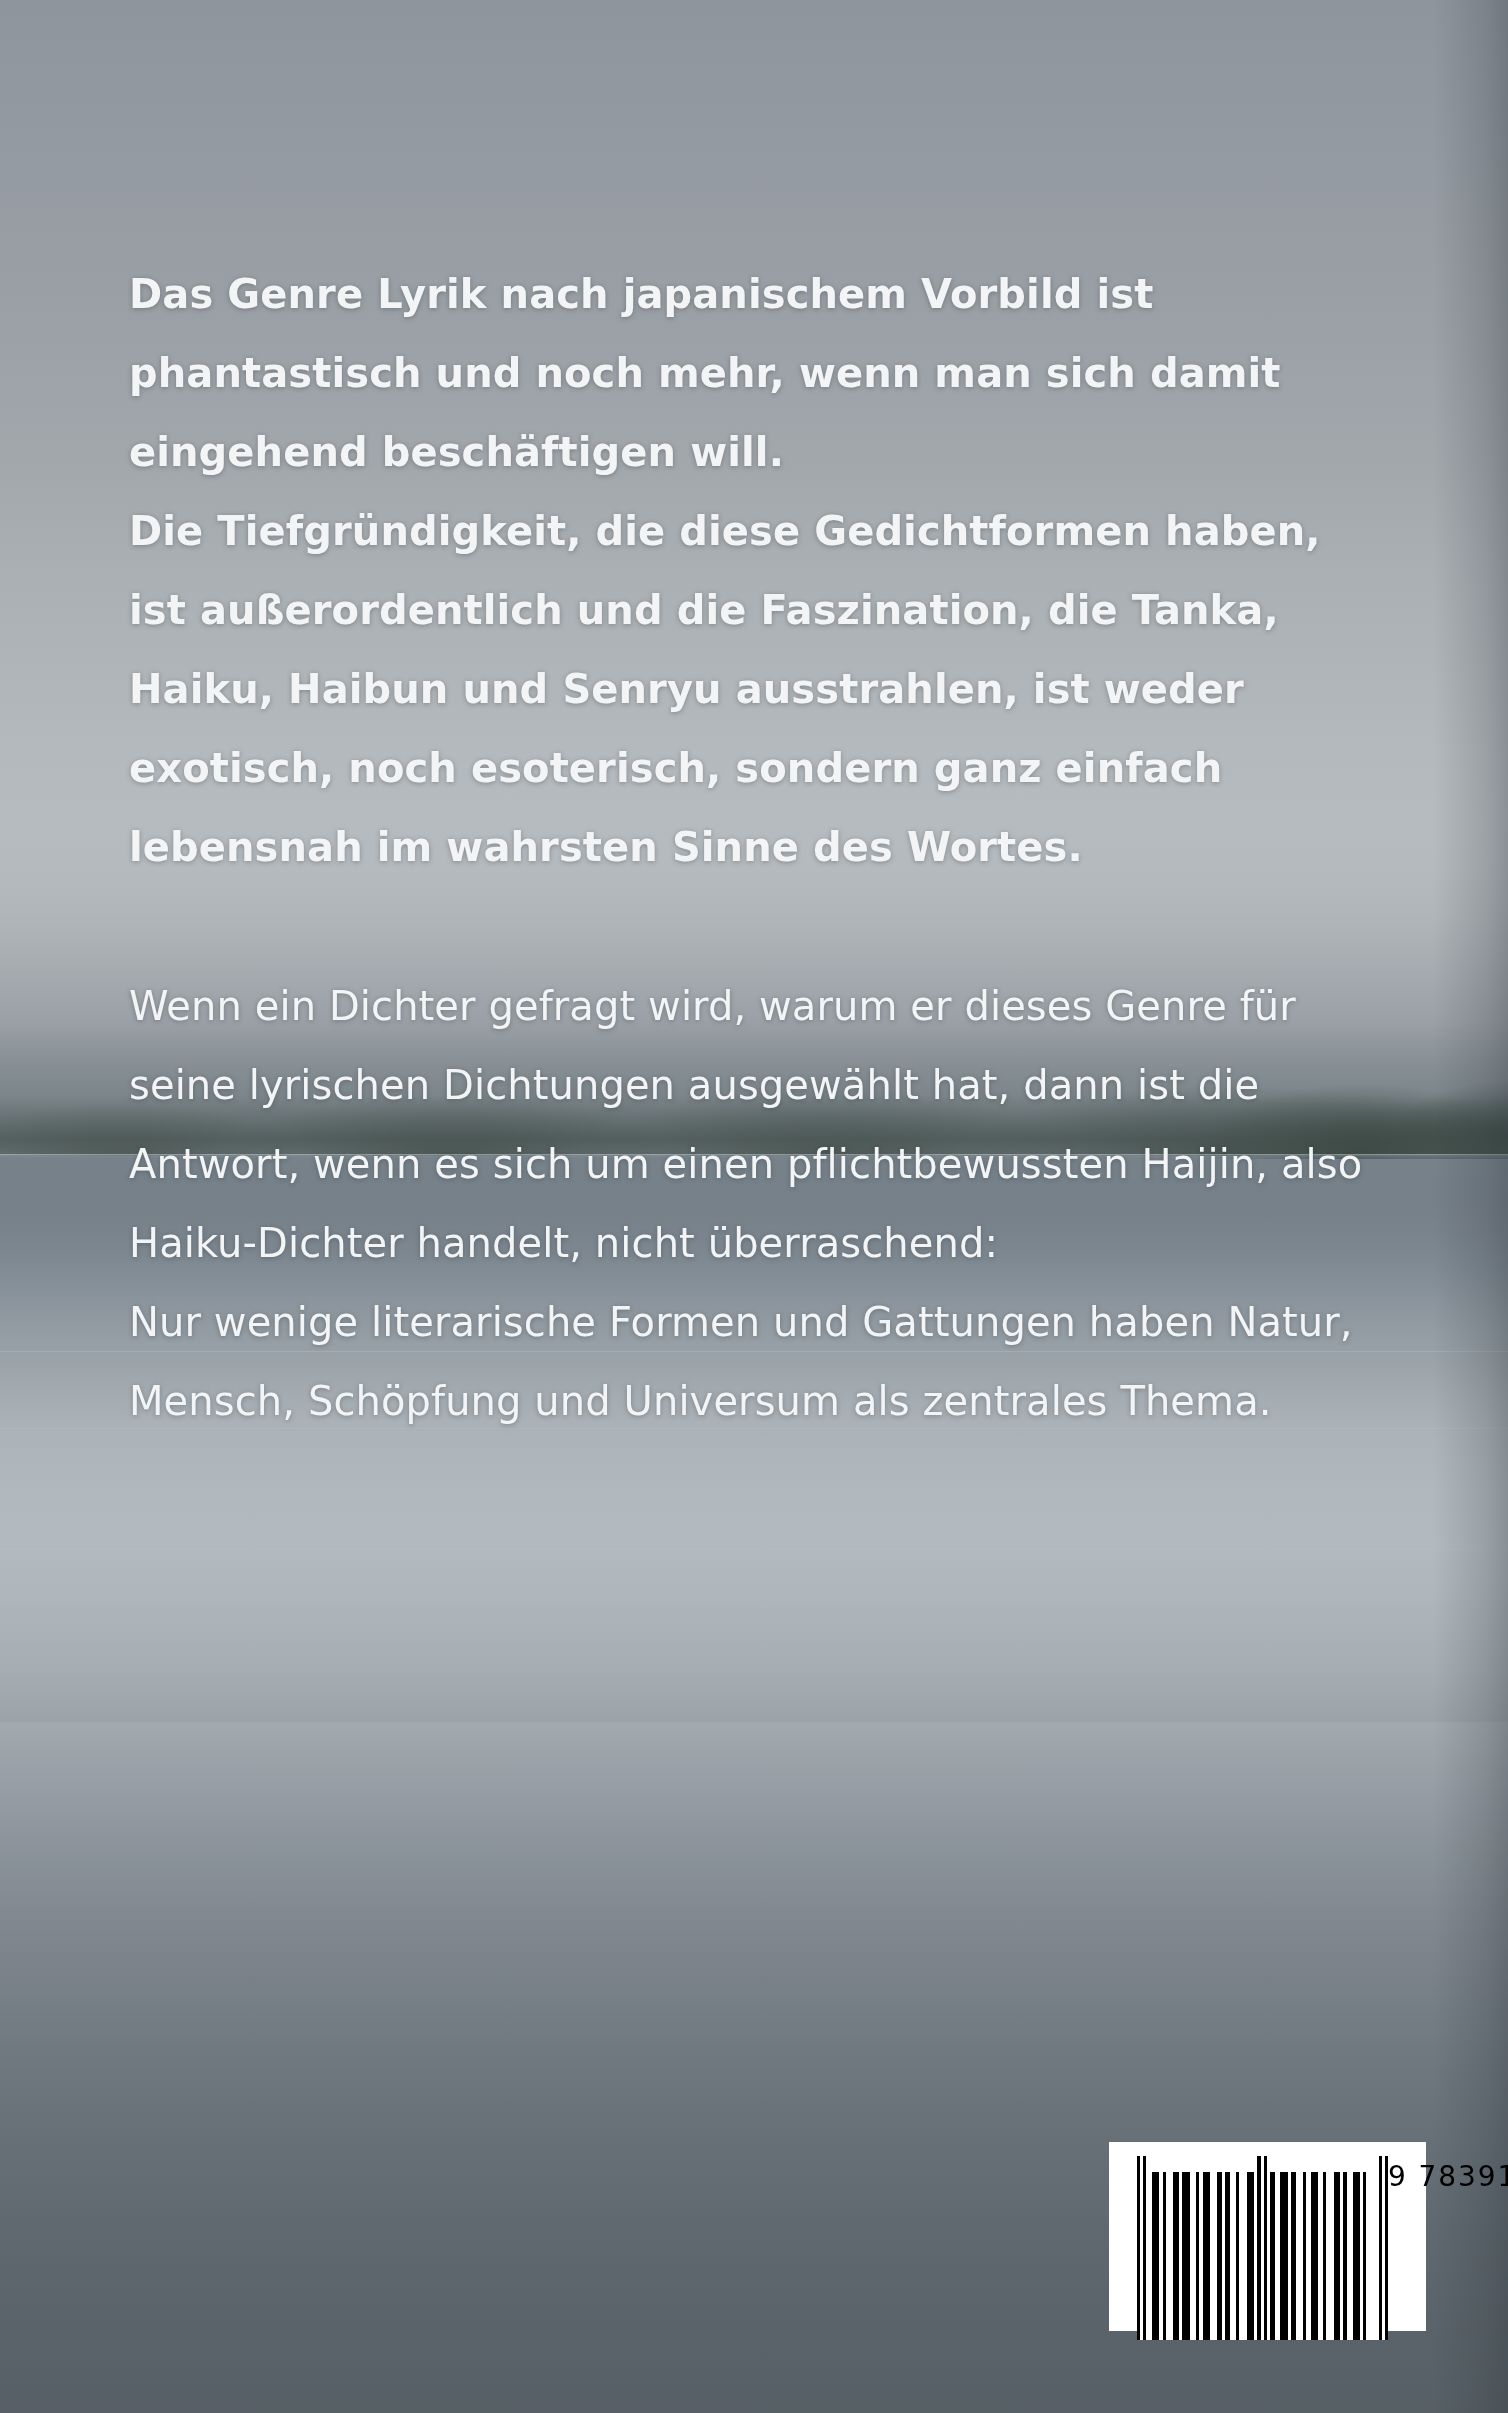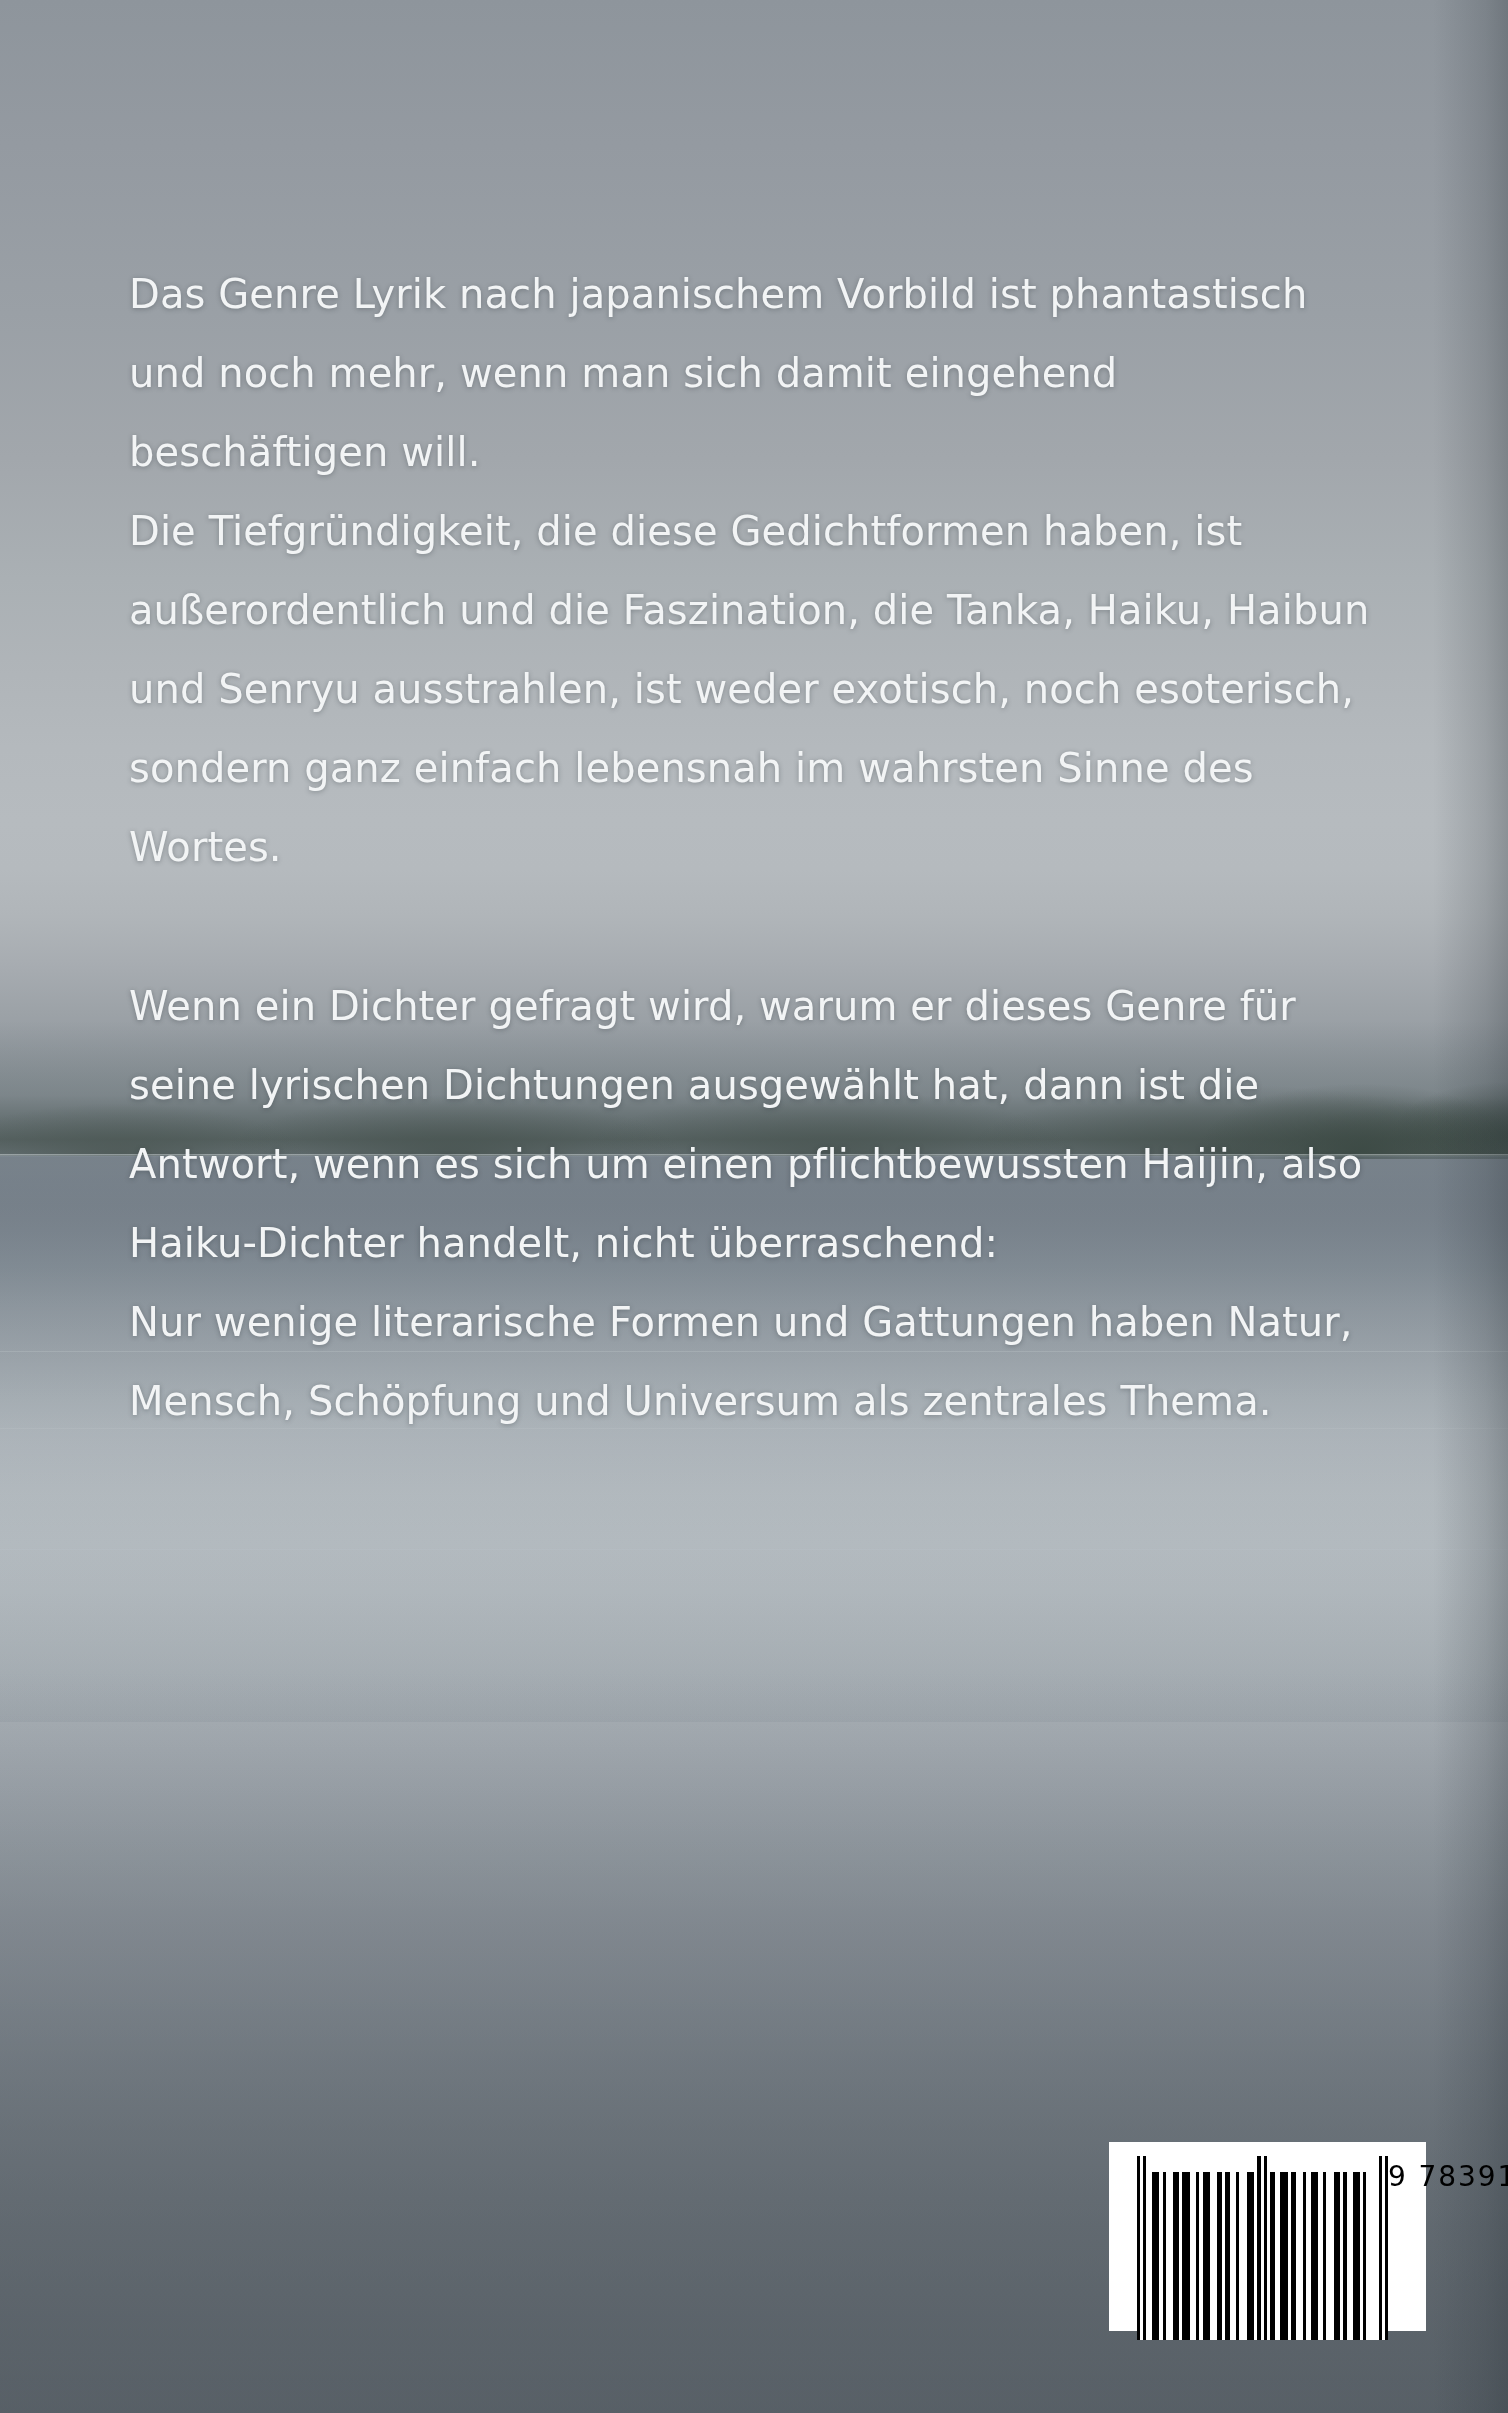--- a/index.html
+++ b/index.html
@@ -249,21 +249,21 @@
   <div class="foliage-right"></div>
   <div class="horizon"></div>
   <div class="water-sheen"></div>
   <div class="water-streak" style="top:1351px;"></div>
   <div class="water-streak" style="top:1428px; opacity:.55;"></div>
   <div class="water-streak" style="top:1549px; opacity:.35;"></div>
   <div class="foreground"></div>
   <div class="edge-shade"></div>
 
   <div class="blurb">
-    <p style="white-space: pre-line;">Das Genre Lyrik nach japanischem Vorbild ist phantastisch und noch mehr, wenn man sich damit eingehend beschäftigen will.
+    <p style="white-space: pre-line; font-weight: bold;">Das Genre Lyrik nach japanischem Vorbild ist phantastisch und noch mehr, wenn man sich damit eingehend beschäftigen will.
 Die Tiefgründigkeit, die diese Gedichtformen haben, ist außerordentlich und die Faszination, die Tanka, Haiku, Haibun und Senryu ausstrahlen, ist weder exotisch, noch esoterisch, sondern ganz einfach lebensnah im wahrsten Sinne des Wortes.</p>
     <p class="gap" style="white-space: pre-line;">Wenn ein Dichter gefragt wird, warum er dieses Genre für seine lyrischen Dichtungen ausgewählt hat, dann ist die Antwort, wenn es sich um einen pflichtbewussten Haijin, also Haiku-Dichter handelt, nicht überraschend:
 Nur wenige literarische Formen und Gattungen haben Natur, Mensch, Schöpfung und Universum als zentrales Thema.</p>
   </div>
 
 
   <div class="barcode">
     <div class="bars">
       <span style="width:3.1px"></span>
         <span style="width:3.1px;background:#fff"></span>

